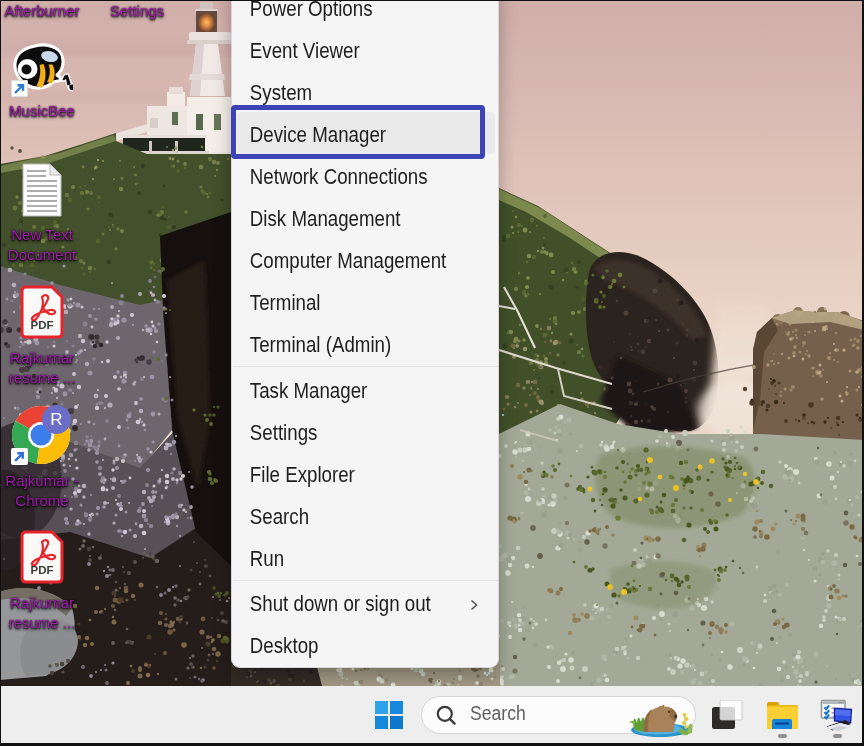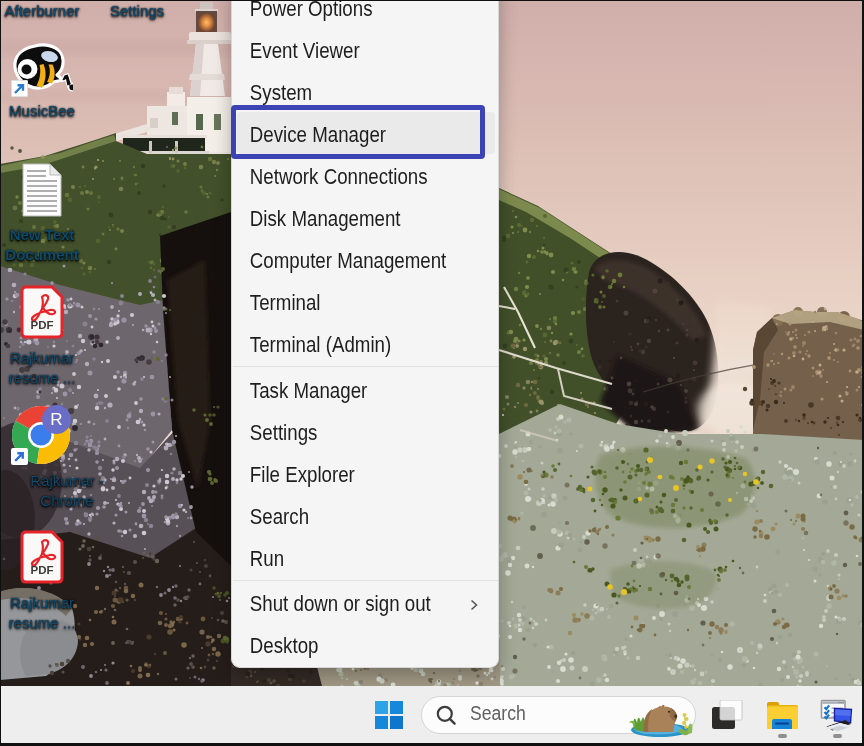--- a/index.html
+++ b/index.html
@@ -1,18 +1,18 @@
 <!DOCTYPE html>
 <html><head>
 <meta charset="utf-8">
 <style>
 html,body{margin:0;padding:0;}
 body{width:864px;height:746px;overflow:hidden;position:relative;font-family:"Liberation Sans",sans-serif;background:#e4c8be;}
 #bg{position:absolute;left:0;top:0;width:864px;height:746px;}
-.lbl{position:absolute;color:#0c4a6e;font-size:15px;text-align:center;line-height:20px;
+.lbl{position:absolute;color:#a21caf;font-size:15px;text-align:center;line-height:20px;
   text-shadow:0 1px 2px rgba(0,0,0,.95),0 0 2px rgba(0,0,0,.8),0 2px 3px rgba(0,0,0,.6);}
 #menu{position:absolute;left:231px;top:-12px;width:268px;height:680px;background:#f5f5f5;
   border:1px solid #d8d8d8;border-radius:0 0 9px 9px;box-sizing:border-box;
   box-shadow:0 6px 18px rgba(0,0,0,.28);}
 .mi{position:absolute;left:0;width:310px;height:42px;line-height:42px;padding-left:21px;
   font-size:22px;color:#1d1d1d;transform:scaleX(0.85);transform-origin:0 50%;box-sizing:border-box;white-space:nowrap;}
 .sep{position:absolute;left:1px;width:265px;height:1px;background:#e2e2e2;}
 #hov{position:absolute;left:5px;width:258px;height:42px;background:#eaeaea;border-radius:4px;}
 #bluebox{position:absolute;left:231px;top:105px;width:254px;height:54px;border:5px solid #3c43b5;
   border-radius:4px;box-sizing:border-box;z-index:30;}
@@ -2337,23 +2337,23 @@
  <path d="M504 287 L518 312 L535 348" stroke="#e6e1d5" stroke-width="2.1" fill="none"></path>
  <path d="M499 306 L515 309" stroke="#e6e1d5" stroke-width="2" fill="none"></path>
  <path d="M499 350 L556 368 L612 384" stroke="#e0dace" stroke-width="2.1" fill="none"></path>
  <path d="M558 369 L564 396 L612 409" stroke="#d5cfc3" stroke-width="2" fill="none"></path>
  <path d="M520 430 L558 441" stroke="#cfc9bd" stroke-width="2" fill="none" opacity="0.8"></path>
  </svg>
 
 <div class="lbl" style="left:2px;top:1px;width:80px;">Afterburner</div>
 <div class="lbl" style="left:97px;top:1px;width:80px;">Settings</div>
 <div class="lbl" style="left:2px;top:101px;width:80px;">MusicBee</div>
-<div class="lbl" style="left:2px;top:225px;width:80px;font-weight:bold;">New Text<br>Document</div>
+<div class="lbl" style="left:2px;top:225px;width:80px;">New Text<br>Document</div>
 <div class="lbl" style="left:2px;top:348px;width:80px;">Rajkumar<br>resume ...</div>
-<div class="lbl" style="left:2px;top:471px;width:80px;padding-left:25px;">Rajkumar -<br>Chrome</div>
+<div class="lbl" style="left:2px;top:471px;width:80px;">Rajkumar -<br>Chrome</div>
 <div class="lbl" style="left:2px;top:593px;width:80px;">Rajkumar<br>resume ...</div>
 
 <svg style="position:absolute;left:11px;top:42px;" width="62" height="54" viewBox="0 0 62 54">
  <g stroke="#fdfdfd" stroke-width="3.2" stroke-linejoin="round">
   <path d="M24 4 C34 1 46 4 50 12 C54 19 52 28 46 33 L52 38 L42 40 C36 46 26 48 18 44 C8 39 3 30 4 21 C5 12 13 6 24 4 Z" fill="#0d0d0d"></path>
  </g>
  <g stroke="#fdfdfd" stroke-width="2.6" fill="#0d0d0d" stroke-linejoin="round">
   <path d="M53.5 33.5 L56.8 32.6 L59.8 42.2 C61.8 41.6 63.6 42.4 64.2 44.2 C64.9 46.3 63.5 48.2 61.4 48.2 C59.6 48.2 58.2 47.2 57.6 45.4 L55 37 C54 38 52.6 38.4 51.4 38 Z"></path>
  </g>
  <path d="M53.5 33.5 L56.8 32.6 L59.8 42.2 L56.4 43.4 L55 37 C54 38 52.6 38.4 51.4 38 Z" fill="#0d0d0d"></path>

